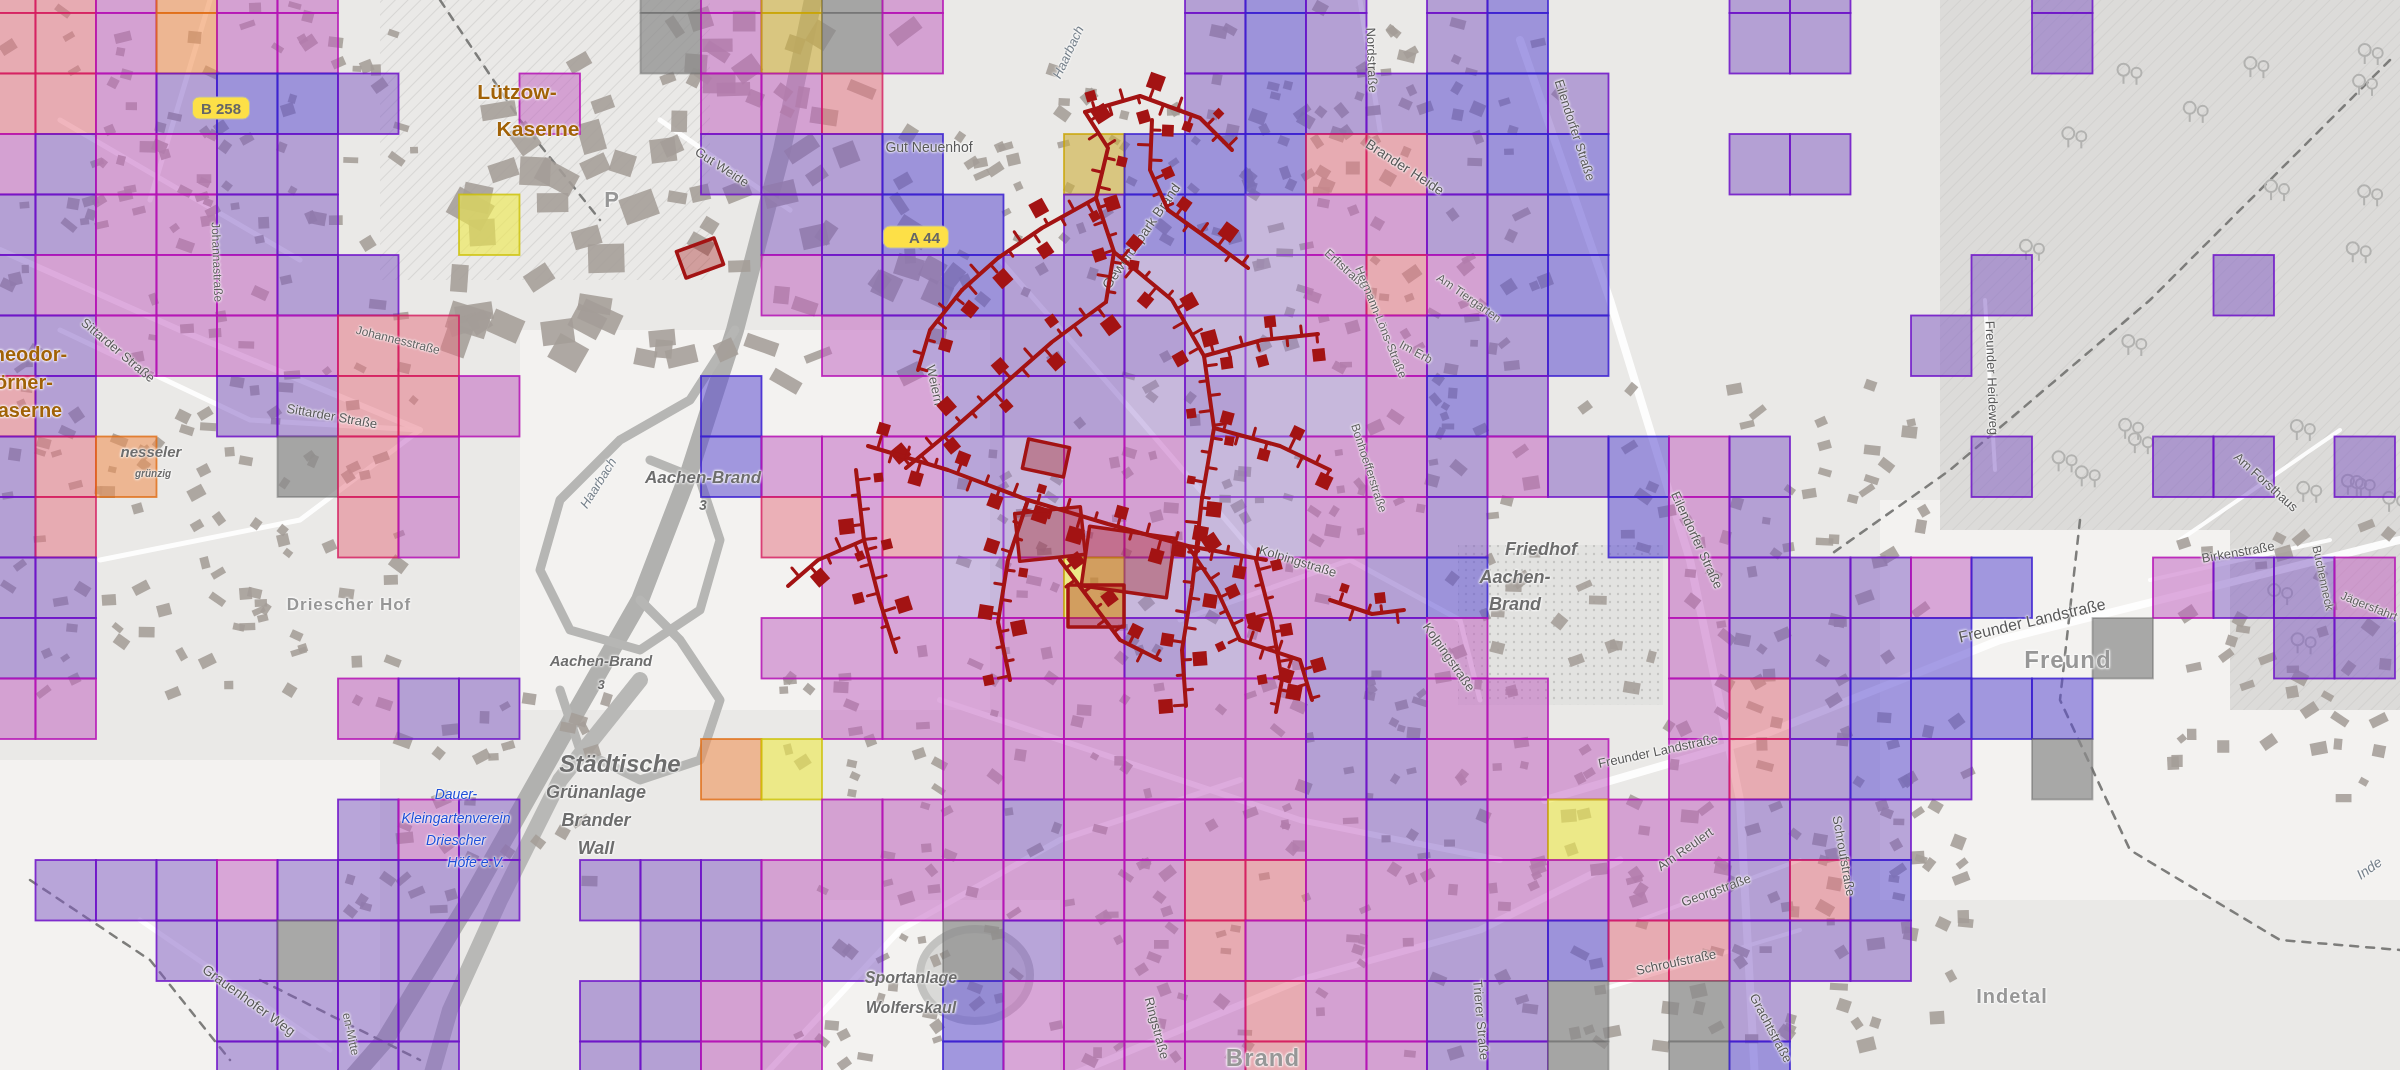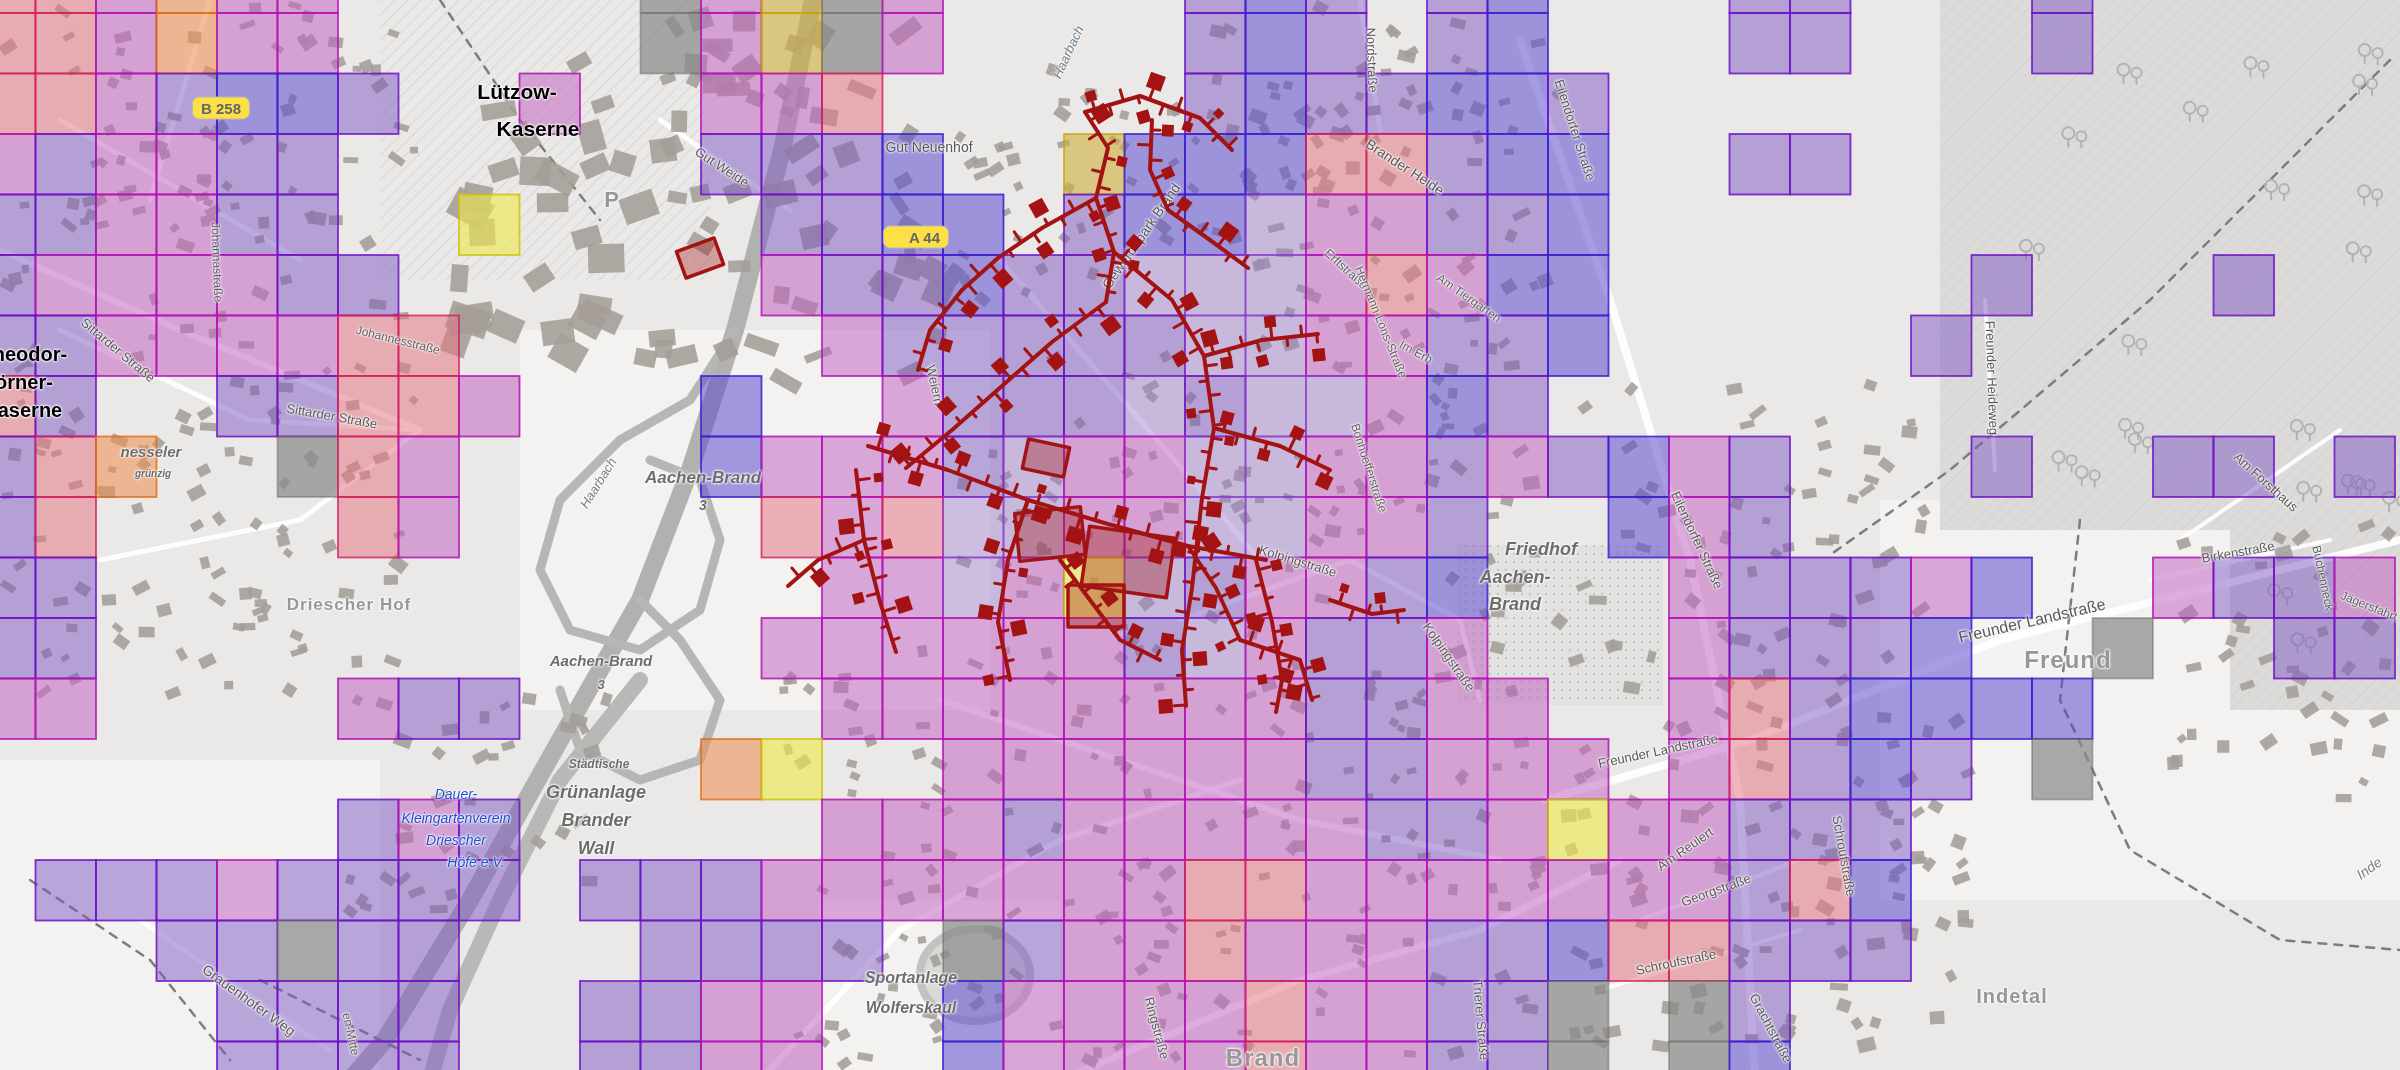--- a/index.html
+++ b/index.html
@@ -2,21 +2,21 @@
 <html><head>
 <meta charset="utf-8">
 <style>
   html,body{margin:0;padding:0;background:#e9e8e6;}
   #stage{position:relative;width:2400px;height:1070px;overflow:hidden;background:#eae9e7;
          font-family:"Liberation Sans","DejaVu Sans",sans-serif;}
   #stage svg{position:absolute;left:0;top:0;}
   #labels{position:absolute;left:0;top:0;width:2400px;height:1070px;pointer-events:none;}
   .lbl{position:absolute;white-space:nowrap;transform:translate(-50%,-50%);
        text-shadow:0 0 3px #fff,0 0 3px #fff,0 0 2px #fff;}
-  .lbl.pl{color:#000000;font-weight:bold;}
+  .lbl.pl{color:#a16207;font-weight:bold;}
   .lbl.pg{color:#979797;font-weight:bold;letter-spacing:1px;}
   .lbl.ar{color:#6d6d6d;font-style:italic;font-weight:bold;}
   .lbl.as{color:#1d4ed8;font-style:italic;}
   .lbl.st{color:#585858;}
   .lbl.ss{color:#5f5f5f;}
   .lbl.wa{color:#76818b;font-style:italic;}
   .shield{position:absolute;transform:translate(-50%,-50%);background:#fde047;border:1.5px solid #b9b8b2;
           border-radius:7px;color:#666;font-size:15px;font-weight:bold;padding:1px 8px;
           line-height:19px;text-align:center;}
 </style>
@@ -1558,21 +1558,21 @@
       <div class="lbl ar" style="left: 1515px; top: 577px; font-size: 18px; transform: translate(-50%, -50%) rotate(0deg);">Aachen-</div>
       <div class="lbl ar" style="left: 1515px; top: 604px; font-size: 18px; transform: translate(-50%, -50%) rotate(0deg);">Brand</div>
       <div class="lbl st" style="left: 1992px; top: 378px; font-size: 13px; transform: translate(-50%, -50%) rotate(88deg);">Freunder Heideweg</div>
       <div class="lbl st" style="left: 2266px; top: 482px; font-size: 13px; transform: translate(-50%, -50%) rotate(42deg);">Am Forsthaus</div>
       <div class="lbl st" style="left: 2032px; top: 621px; font-size: 16px; transform: translate(-50%, -50%) rotate(-13deg);">Freunder Landstraße</div>
       <div class="lbl st" style="left: 1658px; top: 751px; font-size: 13px; transform: translate(-50%, -50%) rotate(-12deg);">Freunder Landstraße</div>
       <div class="lbl st" style="left: 2238px; top: 552px; font-size: 13px; transform: translate(-50%, -50%) rotate(-10deg);">Birkenstraße</div>
       <div class="lbl ss" style="left: 2323px; top: 578px; font-size: 12px; transform: translate(-50%, -50%) rotate(78deg);">Buchenneck</div>
       <div class="lbl ss" style="left: 2369px; top: 606px; font-size: 12px; transform: translate(-50%, -50%) rotate(22deg);">Jägersfahrt</div>
       <div class="lbl pg" style="left: 2068px; top: 660px; font-size: 24px; transform: translate(-50%, -50%) rotate(0deg);">Freund</div>
-      <div class="lbl ar" style="left: 599px; top: 764px; font-size: 12px; transform: translate(-50%, -50%) rotate(0deg); text-align: center;">Städtische</div>
+      <div class="lbl ar" style="left: 620px; top: 764px; font-size: 24px; transform: translate(-50%, -50%) rotate(0deg); text-align: center;">Städtische</div>
       <div class="lbl ar" style="left: 596px; top: 792px; font-size: 18px; transform: translate(-50%, -50%) rotate(0deg);">Grünanlage</div>
       <div class="lbl ar" style="left: 596px; top: 820px; font-size: 18px; transform: translate(-50%, -50%) rotate(0deg);">Brander</div>
       <div class="lbl ar" style="left: 596px; top: 848px; font-size: 18px; transform: translate(-50%, -50%) rotate(0deg);">Wall</div>
       <div class="lbl as" style="left: 456px; top: 794px; font-size: 14px; transform: translate(-50%, -50%) rotate(0deg);">Dauer-</div>
       <div class="lbl as" style="left: 456px; top: 818px; font-size: 14px; transform: translate(-50%, -50%) rotate(0deg);">Kleingartenverein</div>
       <div class="lbl as" style="left: 456px; top: 840px; font-size: 14px; transform: translate(-50%, -50%) rotate(0deg);">Driescher</div>
       <div class="lbl as" style="left: 476px; top: 862px; font-size: 14px; transform: translate(-50%, -50%) rotate(0deg);">Höfe e.V.</div>
       <div class="lbl st" style="left: 249px; top: 1000px; font-size: 14px; transform: translate(-50%, -50%) rotate(36deg);">Grauenhofer Weg</div>
       <div class="lbl ss" style="left: 351px; top: 1034px; font-size: 12px; transform: translate(-50%, -50%) rotate(78deg);">en-Mitte</div>
       <div class="lbl ar" style="left: 911px; top: 978px; font-size: 16px; transform: translate(-50%, -50%) rotate(0deg);">Sportanlage</div>

